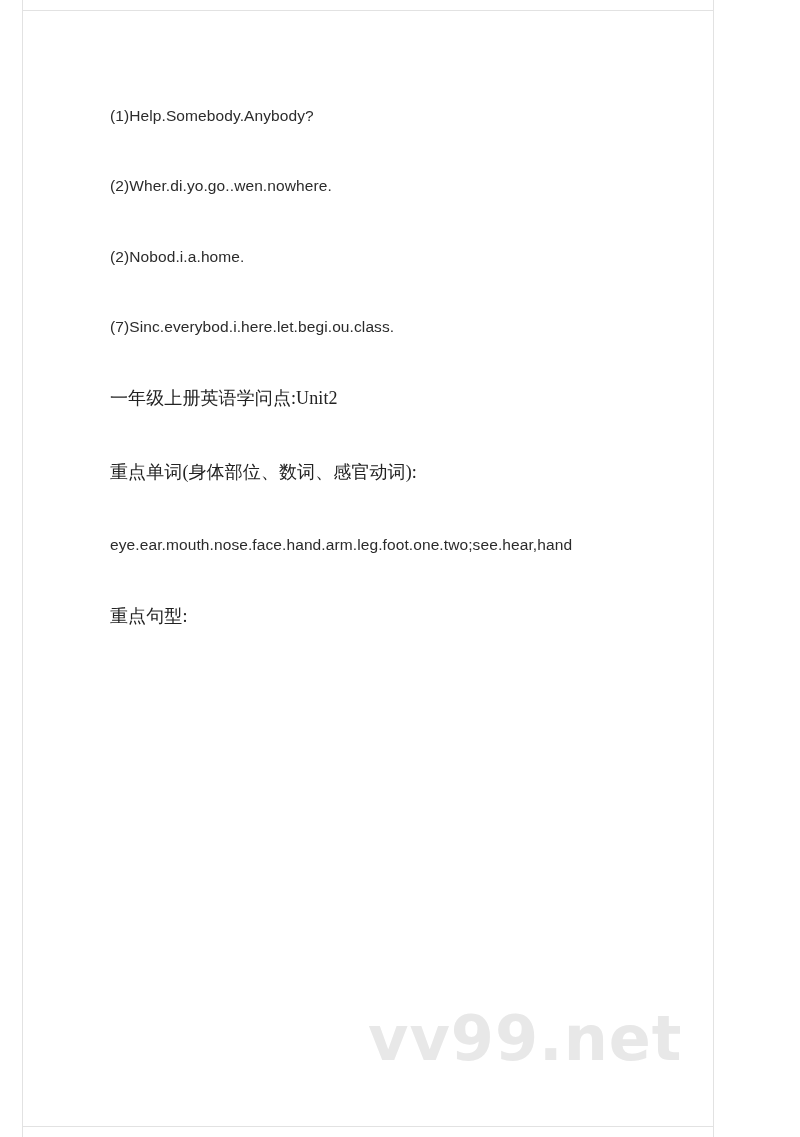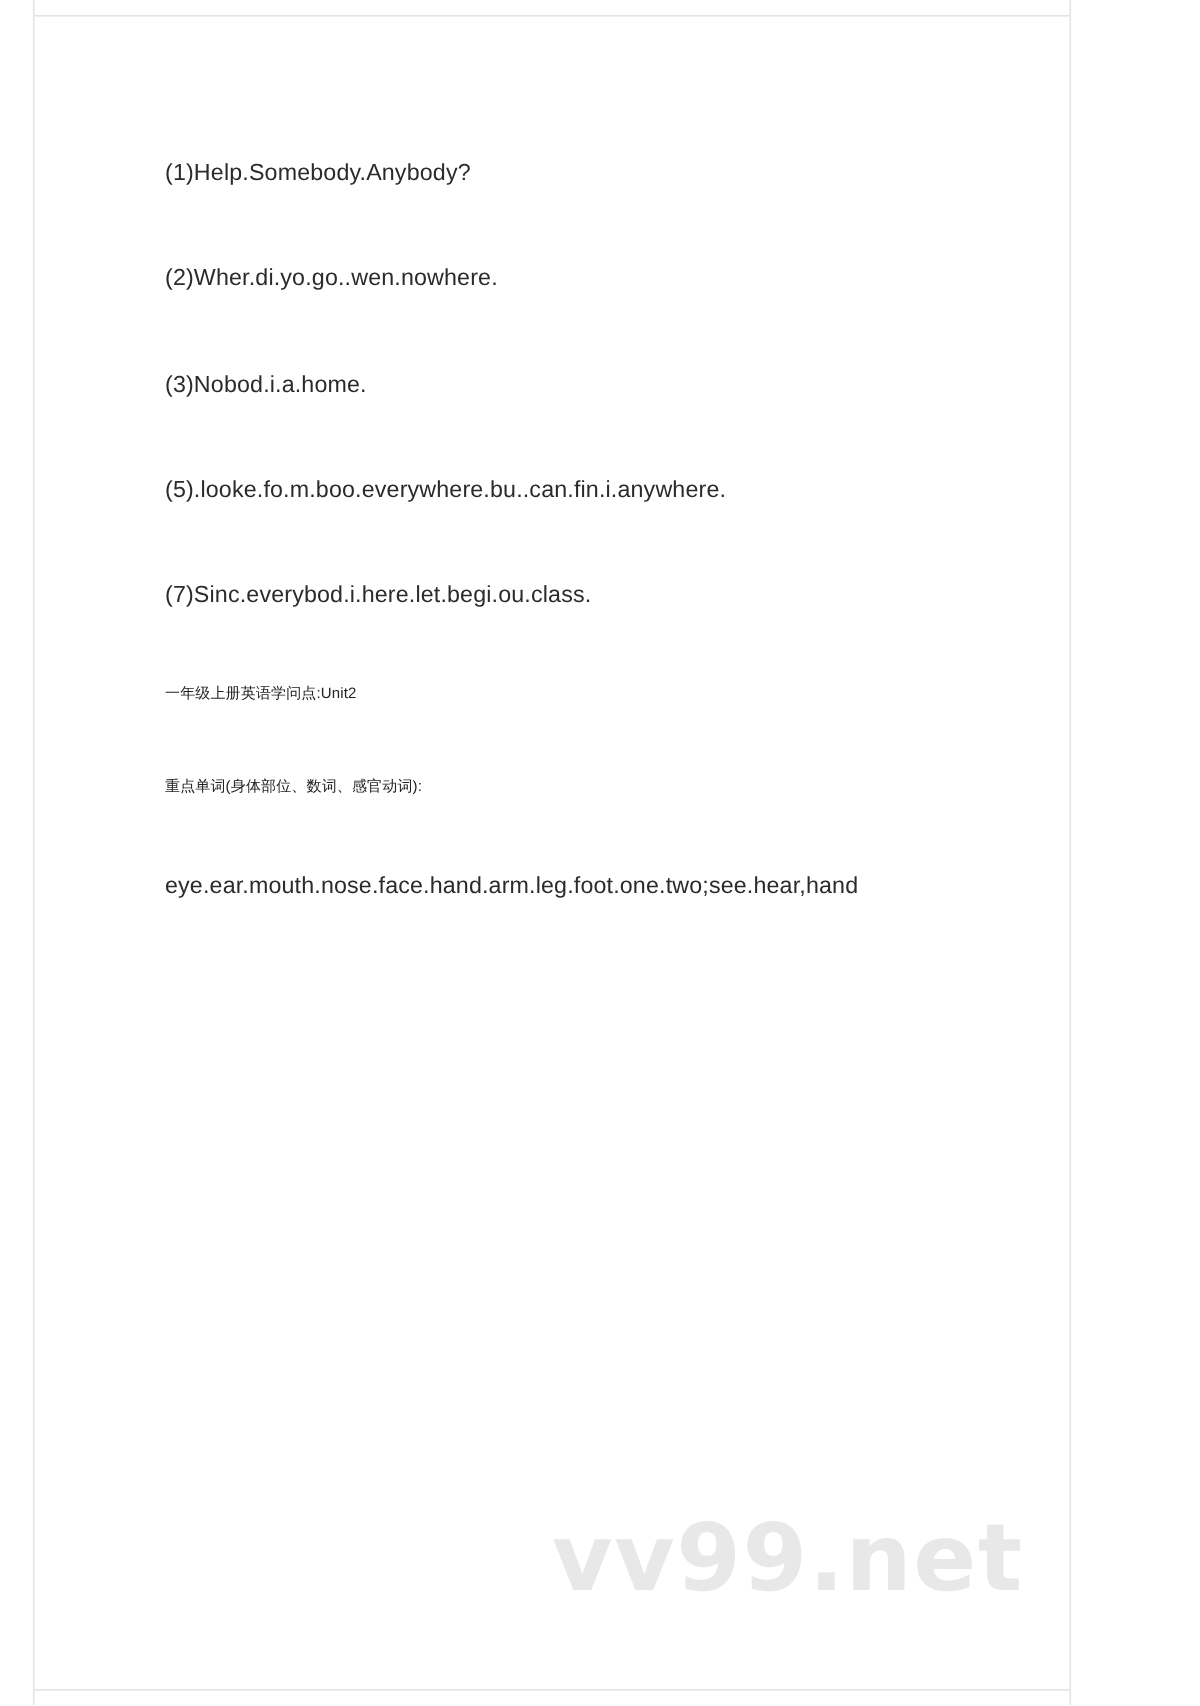--- a/index.html
+++ b/index.html
@@ -57,22 +57,22 @@
   }
   .para {
     font-size: 15.5px;
     line-height: 1.5;
     color: #2b2b2b;
     margin: 0 0 47px 0;
     letter-spacing: 0.1px;
     white-space: pre-wrap;
   }
   .para.cjk {
-    font-family: Liberation Sans, sans-serif;
-    font-size: 10px;
+    font-family: Liberation Serif, serif;
+    font-size: 18px;
     color: #222222;
   }
   .para:last-child {
     margin-bottom: 0;
   }
   .watermark {
     position: absolute;
     left: 368px;
     top: 1002px;
     font-family: "DejaVu Sans", sans-serif;
@@ -88,22 +88,22 @@
 
 <div class="page">
   <div class="page-border-left"></div>
   <div class="page-border-right"></div>
   <div class="page-border-top"></div>
   <div class="page-border-bottom"></div>
 
   <div class="content">
     <p class="para">(1)Help.Somebody.Anybody?</p>
     <p class="para">(2)Wher.di.yo.go..wen.nowhere.</p>
-    <p class="para">(3)Nobod.i.a.home.</p>
-    <p class="para">(5).looke.fo.m.boo.everywhere.bu..can.fin.i.anywhere.</p>
+    <p class="para">(2)Nobod.i.a.home.</p>
     <p class="para">(7)Sinc.everybod.i.here.let.begi.ou.class.</p>
     <p class="para cjk">一年级上册英语学问点:Unit2</p>
     <p class="para cjk">重点单词(身体部位、数词、感官动词):</p>
     <p class="para">eye.ear.mouth.nose.face.hand.arm.leg.foot.one.two;see.hear,hand</p>
+    <p class="para cjk">重点句型:</p>
   </div>
 
   <div class="watermark">vv99.net</div>
 </div>
 
 </body></html>

